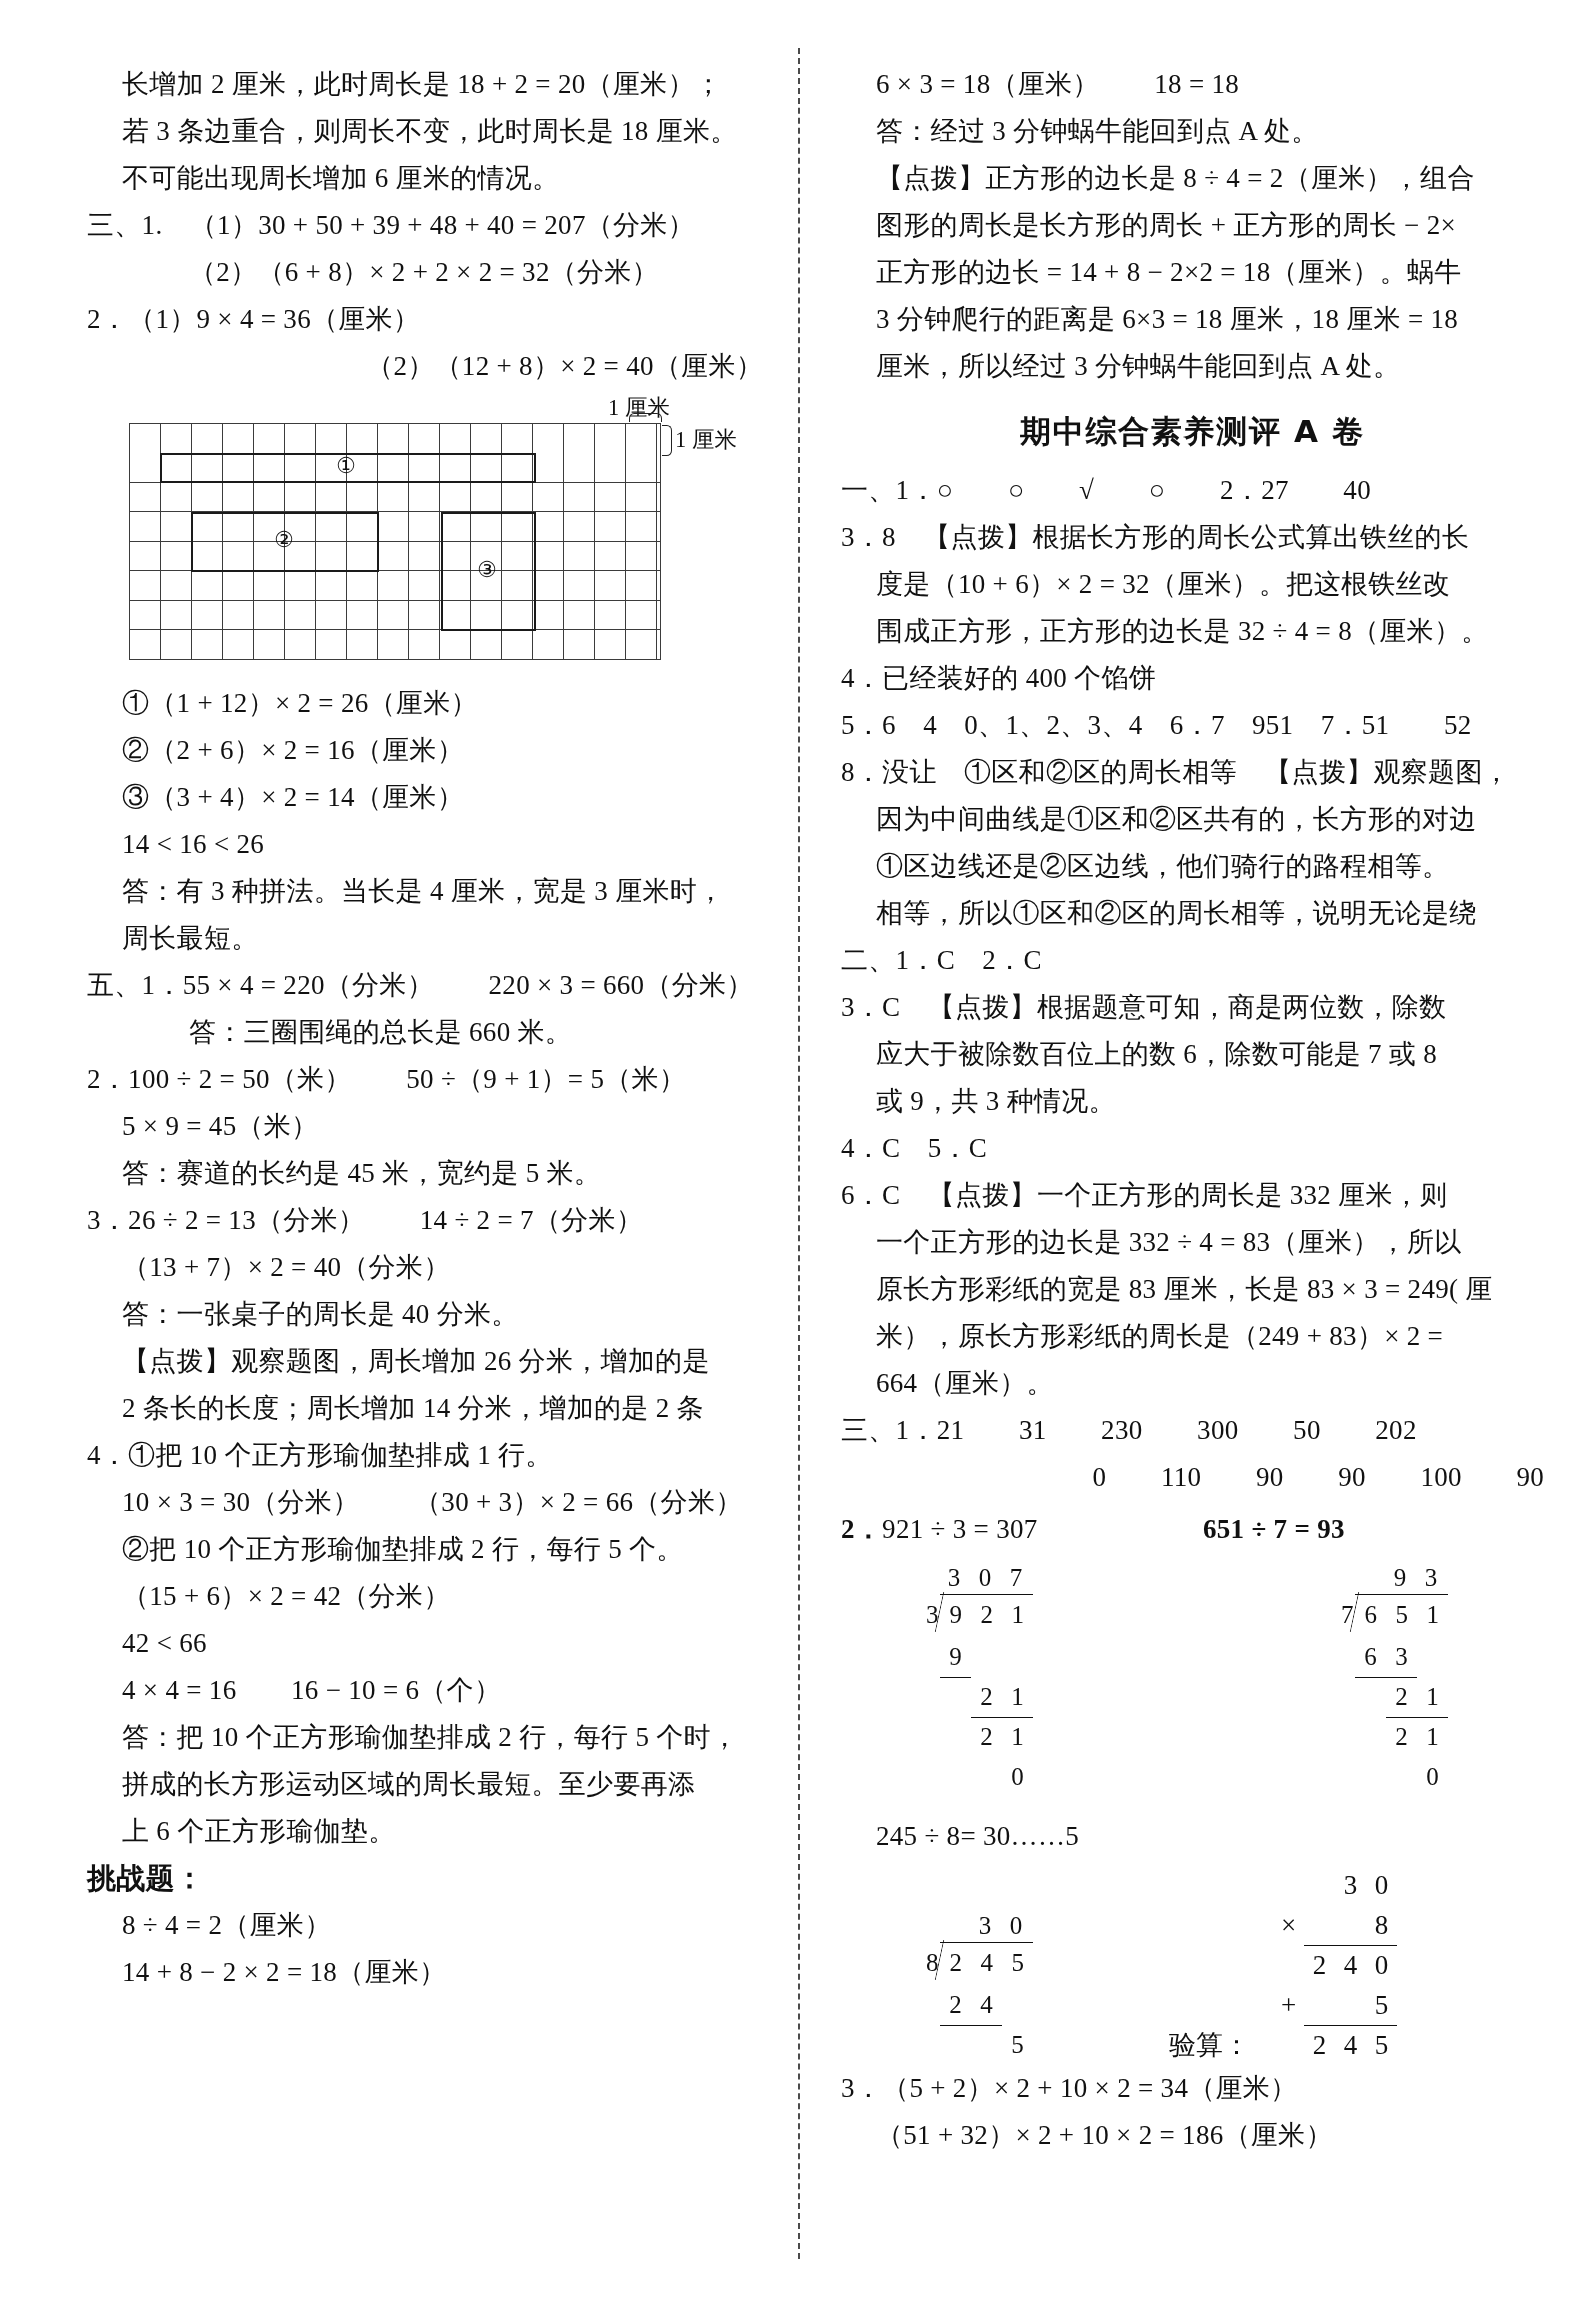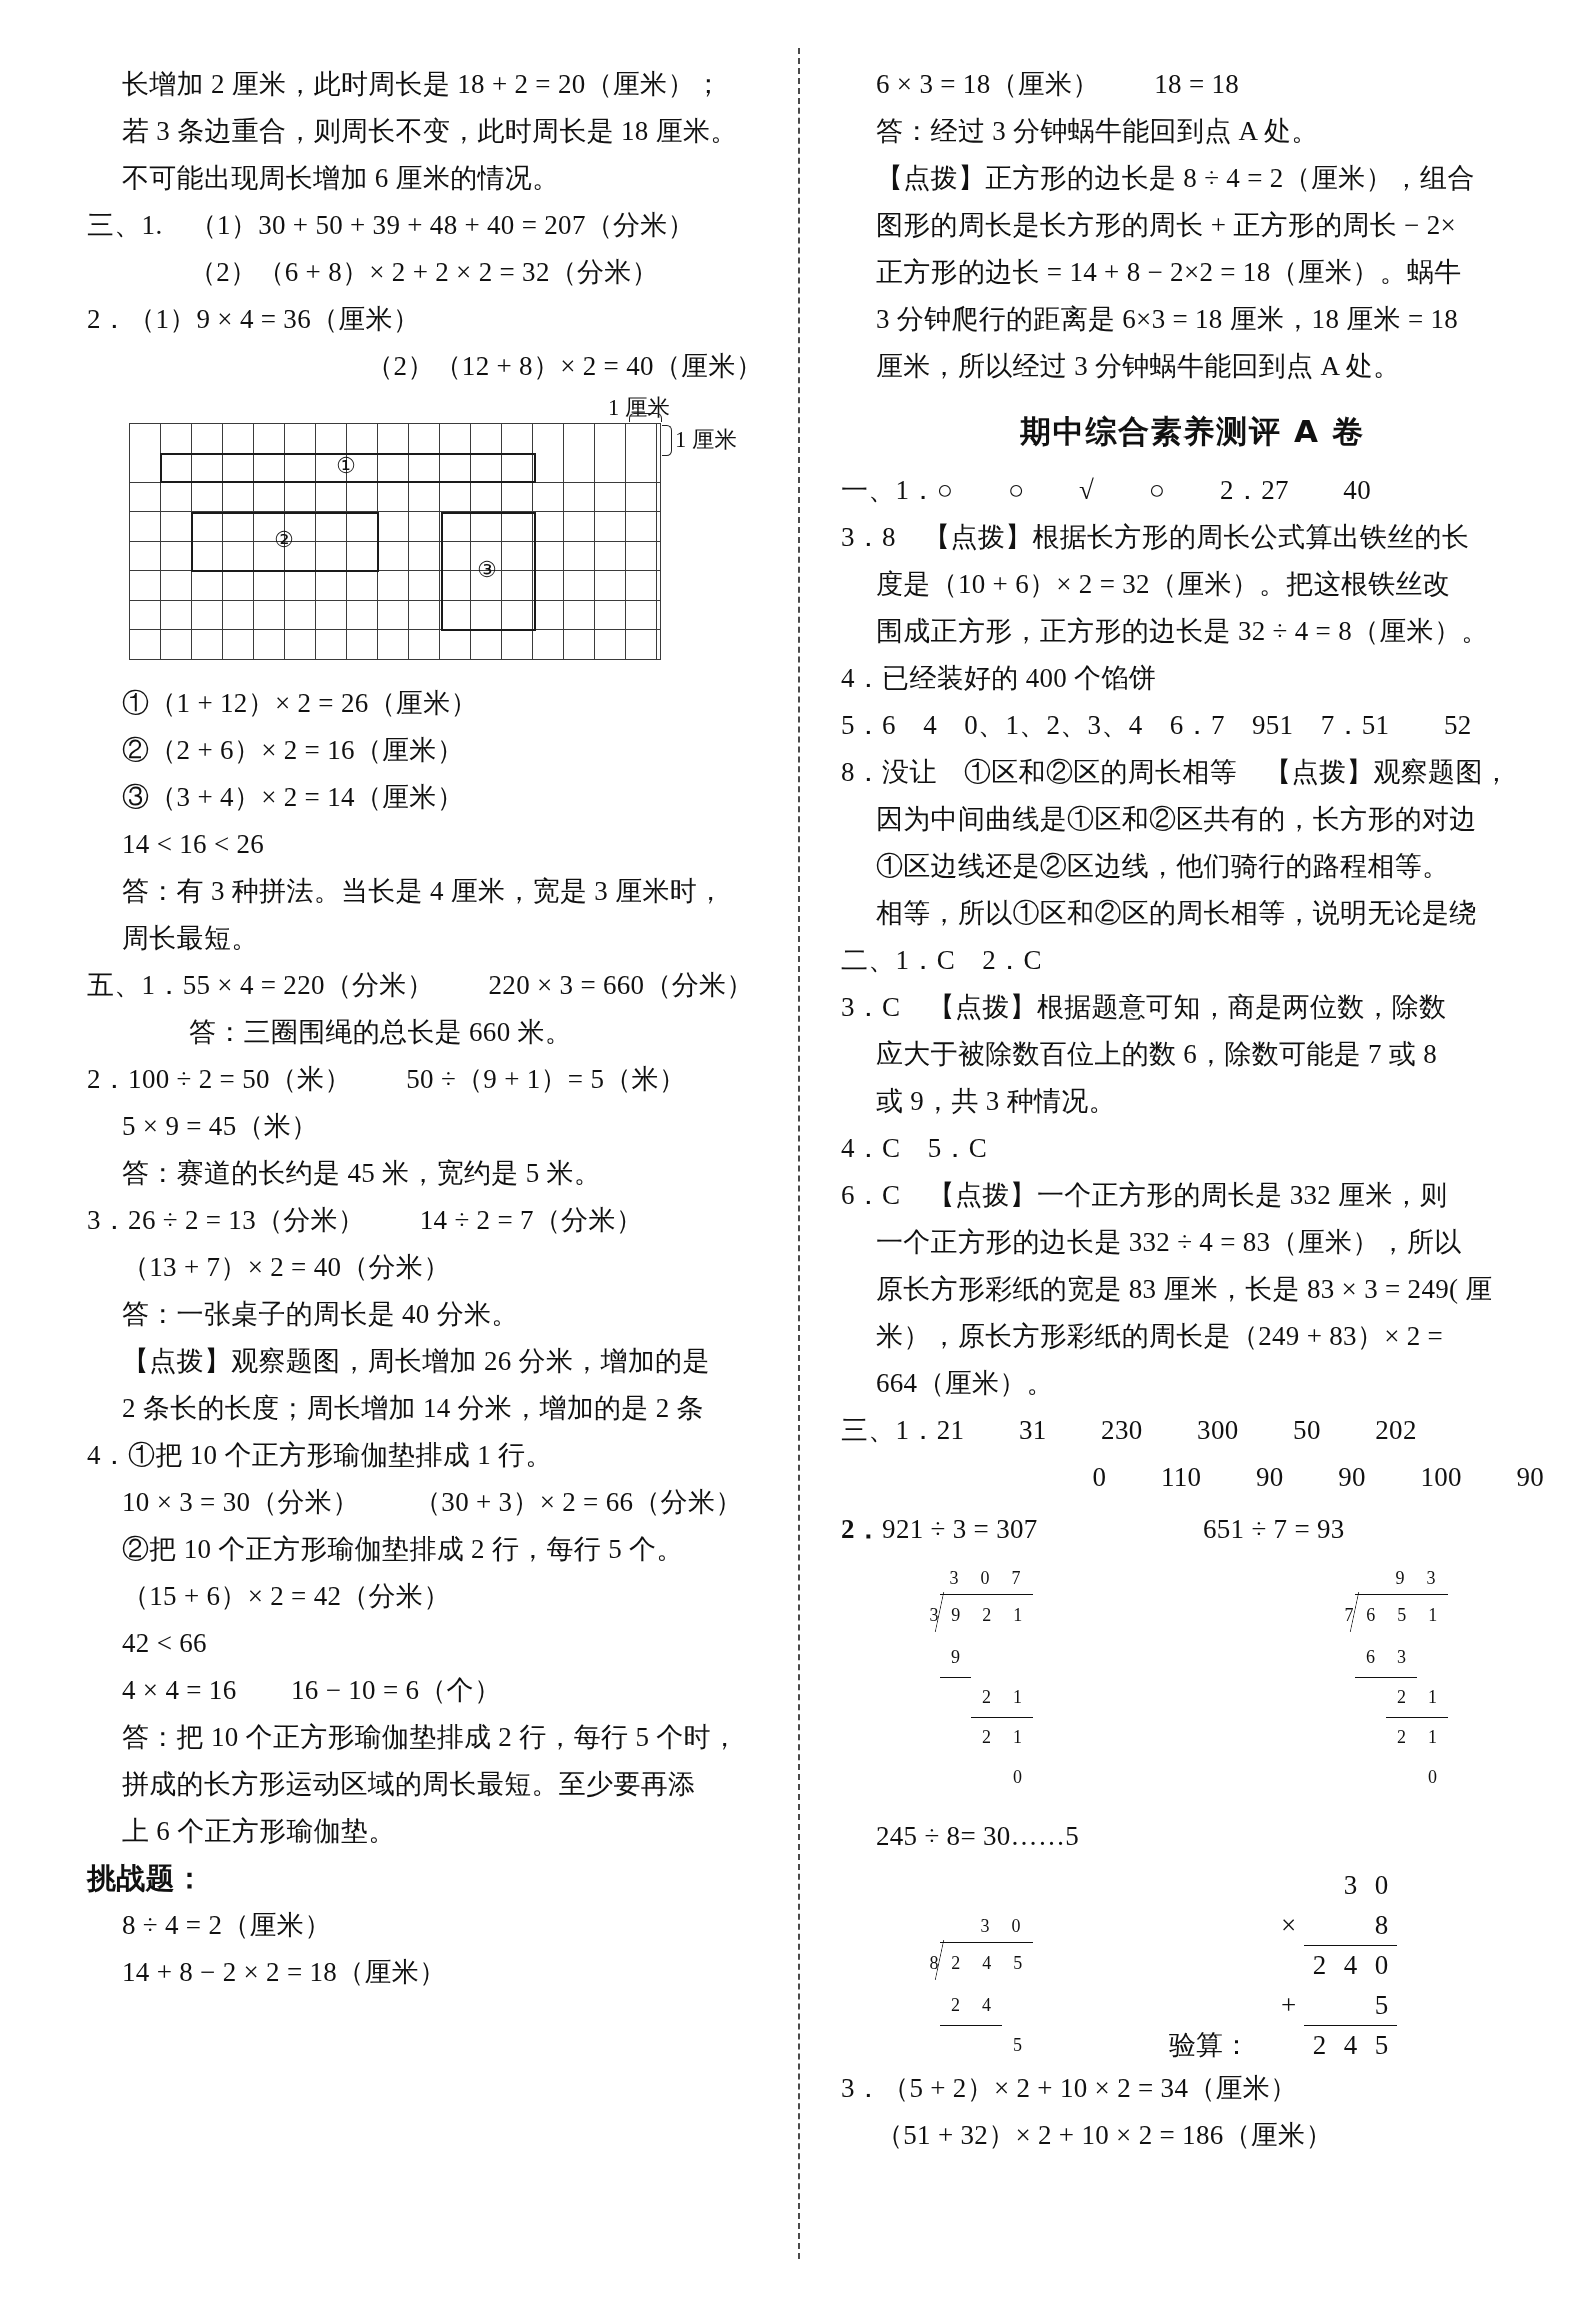--- a/index.html
+++ b/index.html
@@ -123,21 +123,21 @@
     border-radius: 0 5.2px 5.2px 0;
   }
   
   .ld-row {
     display: flex;
     flex-direction: row;
     align-items: flex-end;
     margin-top: 5.2px;
   }
   .ld-block {
-    font-size: 18px;
+    font-size: 25px;
     line-height: 40px;
     font-family: "Liberation Serif", serif;
   }
   .dig { display: inline-block; width: 31px; text-align: center; }
   .divisor { display: inline-block; width: 29.5px; text-align: right; }
   .verify-label {
     font-size: 27px;
     line-height: 40px;
     white-space: nowrap;
   }
@@ -236,21 +236,21 @@
         <div class="line ind1">一个正方形的边长是 332 ÷ 4 = 83（厘米），所以</div>
         <div class="line ind1">原长方形彩纸的宽是 83 厘米，长是 83 × 3 = 249( 厘</div>
         <div class="line ind1">米），原长方形彩纸的周长是（249 + 83）× 2 =</div>
         <div class="line ind1">664（厘米）。</div>
         <div class="line ind0">三、1．21　　31　　230　　300　　50　　202</div>
         <div class="line ind2">0　　110　　90　　90　　100　　90</div>
       </div>
 
     <div class="ld-row">
       <div class="line ind0" style="width:312px;"><span class="num">2．</span><span>921 ÷ 3 = 307</span></div>
-      <div class="line" style="padding-left:50px;">651 ÷ 7 = 93</div>
+      <div class="line" style="padding-left:50px;font-weight:bold;">651 ÷ 7 = 93</div>
     </div>
 
     <div class="ld-row">
       <div id="ld1" style="width:347px;padding-left:68px;" class="ld-block">
           <div style="padding-left: 29.5px; height: 36px;"><span class="dig">3</span><span class="dig">0</span><span class="dig">7</span></div>
           <div style="position: relative; height: 43px;"><span class="divisor">3</span><span style="display: inline-block; border-top: 1.7px solid rgb(17, 17, 17); position: relative; margin-left: 1.7px;"><span class="dig">9</span><span class="dig">2</span><span class="dig">1</span></span><span style="position: absolute; left: 29.5px; top: -1.7px; width: 12px; height: 40px; border-left: 1.7px solid rgb(17, 17, 17); border-top-right-radius: 12px; transform: skewX(-12deg);"></span></div>
           <div style="padding-left: 31px; height: 40px;"><span style="display: inline-block; border-bottom: 1.7px solid rgb(17, 17, 17);"><span class="dig">9</span></span></div>
           <div style="padding-left: 31px; height: 40px;"><span class="dig">&nbsp;</span><span style="display: inline-block; border-bottom: 1.7px solid rgb(17, 17, 17);"><span class="dig">2</span><span class="dig">1</span></span></div>
           <div style="padding-left: 31px; height: 40px;"><span class="dig">&nbsp;</span><span style="display: inline-block;"><span class="dig">2</span><span class="dig">1</span></span></div>
           <div style="padding-left: 31px; height: 40px;"><span class="dig">&nbsp;</span><span class="dig">&nbsp;</span><span class="dig">0</span></div>

